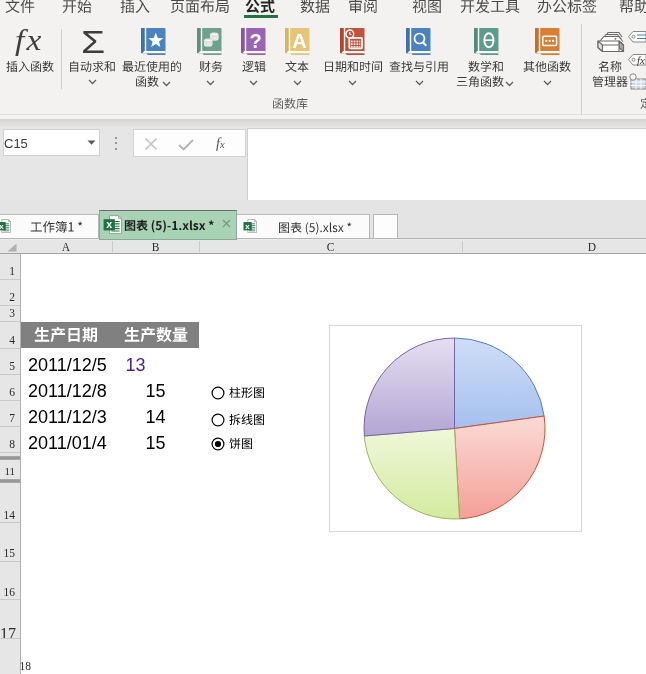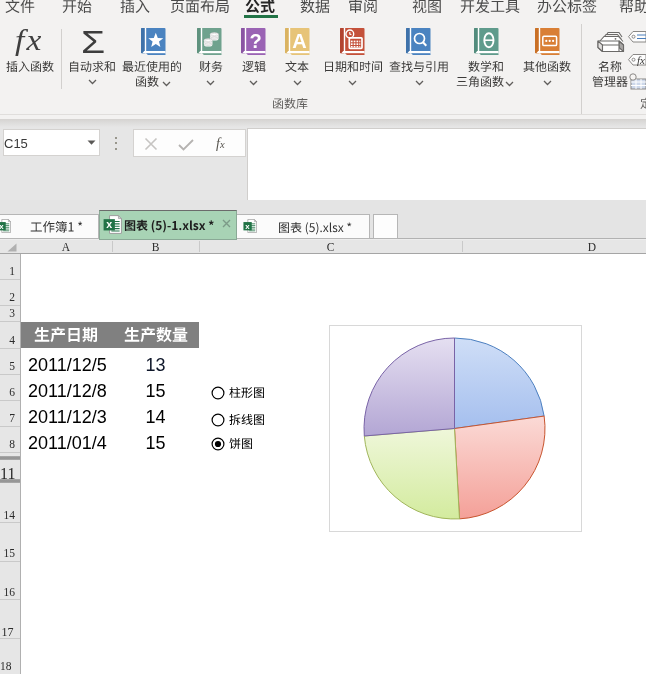--- a/index.html
+++ b/index.html
@@ -334,41 +334,41 @@
 <div class="abs" style="left:0;top:426px;width:20px;height:1px;background:#c9c9c9"></div>
 <div class="abs" style="left:0;top:452px;width:20px;height:1px;background:#c9c9c9"></div>
 <div class="abs" style="left:0;top:264.5px;width:15px;text-align:right;font-family:'Liberation Serif',serif;font-size:11.5px;color:#2b2b2b">1</div>
 <div class="abs" style="left:0;top:290.5px;width:15px;text-align:right;font-family:'Liberation Serif',serif;font-size:11.5px;color:#2b2b2b">2</div>
 <div class="abs" style="left:0;top:307.0px;width:15px;text-align:right;font-family:'Liberation Serif',serif;font-size:11.5px;color:#2b2b2b">3</div>
 <div class="abs" style="left:0;top:333.5px;width:15px;text-align:right;font-family:'Liberation Serif',serif;font-size:11.5px;color:#2b2b2b">4</div>
 <div class="abs" style="left:0;top:359.5px;width:15px;text-align:right;font-family:'Liberation Serif',serif;font-size:11.5px;color:#2b2b2b">5</div>
 <div class="abs" style="left:0;top:385.5px;width:15px;text-align:right;font-family:'Liberation Serif',serif;font-size:11.5px;color:#2b2b2b">6</div>
 <div class="abs" style="left:0;top:411.5px;width:15px;text-align:right;font-family:'Liberation Serif',serif;font-size:11.5px;color:#2b2b2b">7</div>
 <div class="abs" style="left:0;top:437.5px;width:15px;text-align:right;font-family:'Liberation Serif',serif;font-size:11.5px;color:#2b2b2b">8</div>
-<div class="abs" style="left:0;top:464.5px;width:15px;text-align:right;font-family:'Liberation Serif',serif;font-size:16px;color:#2b2b2b">11</div>
+<div class="abs" style="left:0;top:464.5px;width:15px;text-align:right;font-family:'Liberation Serif',serif;font-size:11px;color:#2b2b2b">11</div>
 <div class="abs" style="left:0;top:508.5px;width:15px;text-align:right;font-family:'Liberation Serif',serif;font-size:11.5px;color:#2b2b2b">14</div>
 <div class="abs" style="left:0;top:547.0px;width:15px;text-align:right;font-family:'Liberation Serif',serif;font-size:11.5px;color:#2b2b2b">15</div>
 <div class="abs" style="left:0;top:585.5px;width:15px;text-align:right;font-family:'Liberation Serif',serif;font-size:11.5px;color:#2b2b2b">16</div>
-<div class="abs" style="left:0;top:624.5px;width:15px;text-align:center;font-family:'Liberation Serif',serif;font-size:12px;color:#2b2b2b">17</div>
-<div class="abs" style="left:0;top:659.5px;width:31px;font-family:'Liberation Serif',serif;font-size:11.5px;color:#2b2b2b">18</div>
+<div class="abs" style="left:0;top:624.5px;width:15px;text-align:center;font-family:'Liberation Serif',serif;font-size:16px;color:#2b2b2b">17</div>
+<div class="abs" style="left:0;top:659.5px;width:31px;text-align:right;font-family:'Liberation Serif',serif;font-size:11.5px;color:#2b2b2b">18</div>
 <div class="abs" style="left:0;top:455.5px;width:20px;height:4px;background:linear-gradient(#adadad,#8f8f8f,#adadad)"></div>
 <div class="abs" style="left:0;top:479px;width:20px;height:4px;background:linear-gradient(#adadad,#8f8f8f,#adadad)"></div>
 <div class="abs" style="left:0;top:522px;width:20px;height:1px;background:#c9c9c9"></div>
 <div class="abs" style="left:0;top:561px;width:20px;height:1px;background:#c9c9c9"></div>
 <div class="abs" style="left:0;top:599px;width:20px;height:1px;background:#c9c9c9"></div>
 <div class="abs" style="left:0;top:638px;width:20px;height:1px;background:#c9c9c9"></div>
 <div class="abs" style="left:20.5px;top:321.5px;width:178.5px;height:26.5px;background:#808080"></div>
 <svg style="position:absolute;left:34.0px;top:326.3px;overflow:visible" width="65.0" height="19.5" viewBox="0 -14.7 65.0 19.5">
     <path d="M3.3 -13.4C2.8 -11.2 1.7 -9 0.5 -7.6C1 -7.4 1.8 -6.8 2.2 -6.5C2.7 -7.1 3.2 -7.9 3.7 -8.8H7V-6H2.7V-4.1H7V-0.9H0.8V1H15.3V-0.9H9V-4.1H13.8V-6H9V-8.8H14.5V-10.7H9V-13.6H7V-10.7H4.5C4.8 -11.4 5.1 -12.2 5.3 -12.9Z M22.4 -13.2C22.7 -12.8 23 -12.4 23.2 -11.9H17.6V-10.1H21.3L19.9 -9.5C20.4 -8.9 20.8 -8.2 21.1 -7.6H17.8V-5.3C17.8 -3.7 17.6 -1.4 16.4 0.3C16.8 0.5 17.7 1.2 18 1.6C19.5 -0.3 19.8 -3.3 19.8 -5.3V-5.7H31V-7.6H27.6L28.9 -9.4L26.8 -10.1C26.5 -9.3 26 -8.3 25.6 -7.6H21.9L23 -8C22.7 -8.6 22.2 -9.5 21.7 -10.1H30.6V-11.9H25.4C25.2 -12.4 24.8 -13.2 24.4 -13.7Z M36.4 -5.4H43.6V-1.7H36.4ZM36.4 -7.2V-10.7H43.6V-7.2ZM34.5 -12.6V1.2H36.4V0.2H43.6V1.2H45.6V-12.6Z M50.5 -2.3C50 -1.3 49.2 -0.3 48.4 0.3C48.8 0.6 49.5 1.1 49.9 1.5C50.8 0.7 51.7 -0.6 52.3 -1.7ZM61.2 -11.1V-9.3H58.8V-11.1ZM52.8 -1.6C53.5 -0.8 54.3 0.2 54.6 0.9L55.9 0.1L55.7 0.4C56.2 0.6 57 1.1 57.3 1.5C58.1 0 58.5 -2 58.7 -3.9H61.2V-0.7C61.2 -0.5 61.1 -0.4 60.8 -0.4C60.6 -0.4 59.8 -0.4 59.1 -0.4C59.4 0.1 59.6 0.9 59.7 1.4C60.9 1.4 61.7 1.4 62.3 1.1C62.8 0.8 63 0.3 63 -0.7V-12.9H57V-7C57 -4.9 57 -2.2 56 -0.2C55.6 -0.8 54.9 -1.7 54.3 -2.4ZM61.2 -7.6V-5.6H58.8L58.8 -7V-7.6ZM53.6 -13.4V-11.7H51.6V-13.4H49.9V-11.7H48.7V-10H49.9V-4.1H48.5V-2.4H56.4V-4.1H55.4V-10H56.5V-11.7H55.4V-13.4ZM51.6 -10H53.6V-9.1H51.6ZM51.6 -7.6H53.6V-6.6H51.6ZM51.6 -5.1H53.6V-4.1H51.6Z" fill="#fff"></path>
   </svg>
 <svg style="position:absolute;left:123.5px;top:326.3px;overflow:visible" width="65.0" height="19.5" viewBox="0 -14.7 65.0 19.5">
     <path d="M3.3 -13.4C2.8 -11.2 1.7 -9 0.5 -7.6C1 -7.4 1.8 -6.8 2.2 -6.5C2.7 -7.1 3.2 -7.9 3.7 -8.8H7V-6H2.7V-4.1H7V-0.9H0.8V1H15.3V-0.9H9V-4.1H13.8V-6H9V-8.8H14.5V-10.7H9V-13.6H7V-10.7H4.5C4.8 -11.4 5.1 -12.2 5.3 -12.9Z M22.4 -13.2C22.7 -12.8 23 -12.4 23.2 -11.9H17.6V-10.1H21.3L19.9 -9.5C20.4 -8.9 20.8 -8.2 21.1 -7.6H17.8V-5.3C17.8 -3.7 17.6 -1.4 16.4 0.3C16.8 0.5 17.7 1.2 18 1.6C19.5 -0.3 19.8 -3.3 19.8 -5.3V-5.7H31V-7.6H27.6L28.9 -9.4L26.8 -10.1C26.5 -9.3 26 -8.3 25.6 -7.6H21.9L23 -8C22.7 -8.6 22.2 -9.5 21.7 -10.1H30.6V-11.9H25.4C25.2 -12.4 24.8 -13.2 24.4 -13.7Z M38.8 -13.4C38.5 -12.8 38.1 -11.9 37.7 -11.4L38.9 -10.8C39.4 -11.3 39.9 -12 40.4 -12.8ZM38 -3.8C37.7 -3.2 37.3 -2.8 36.9 -2.3L35.6 -3L36 -3.8ZM33.3 -2.4C34 -2.1 34.8 -1.7 35.6 -1.3C34.7 -0.7 33.6 -0.3 32.4 -0C32.7 0.3 33.1 1 33.3 1.4C34.7 1 36 0.4 37.1 -0.4C37.6 -0.1 38 0.2 38.3 0.4L39.5 -0.8C39.1 -1 38.7 -1.3 38.3 -1.5C39.1 -2.5 39.8 -3.6 40.2 -5L39.1 -5.4L38.8 -5.4H36.8L37.1 -6L35.4 -6.3C35.3 -6 35.1 -5.7 35 -5.4H33V-3.8H34.2C33.9 -3.3 33.6 -2.8 33.3 -2.4ZM33.1 -12.8C33.5 -12.1 33.8 -11.3 34 -10.8H32.7V-9.2H35.1C34.3 -8.5 33.3 -7.8 32.4 -7.4C32.7 -7 33.1 -6.4 33.3 -6C34.1 -6.4 35 -7.1 35.7 -7.8V-6.4H37.5V-8.1C38.1 -7.6 38.7 -7.1 39.1 -6.8L40.1 -8.1C39.8 -8.3 38.9 -8.8 38.2 -9.2H40.5V-10.8H37.5V-13.6H35.7V-10.8H34.1L35.4 -11.3C35.3 -11.9 34.9 -12.7 34.4 -13.3ZM41.8 -13.6C41.4 -10.7 40.7 -7.9 39.4 -6.3C39.8 -6 40.5 -5.4 40.8 -5.1C41.1 -5.5 41.4 -6 41.7 -6.5C42 -5.3 42.3 -4.1 42.8 -3.1C42 -1.8 40.8 -0.8 39.2 -0C39.5 0.3 40 1.1 40.2 1.5C41.7 0.7 42.8 -0.2 43.7 -1.4C44.5 -0.3 45.4 0.6 46.5 1.3C46.7 0.8 47.3 0.1 47.7 -0.2C46.5 -0.9 45.5 -1.9 44.8 -3.1C45.6 -4.7 46 -6.6 46.3 -8.9H47.3V-10.6H43.1C43.2 -11.5 43.4 -12.4 43.6 -13.3ZM44.5 -8.9C44.4 -7.5 44.1 -6.3 43.8 -5.2C43.3 -6.4 43 -7.6 42.8 -8.9Z M52.6 -10.7H59.3V-10.1H52.6ZM52.6 -12.1H59.3V-11.6H52.6ZM50.8 -13.1V-9.1H61.2V-13.1ZM48.7 -8.7V-7.3H63.3V-8.7ZM52.3 -4.3H55.1V-3.7H52.3ZM56.9 -4.3H59.7V-3.7H56.9ZM52.3 -5.8H55.1V-5.2H52.3ZM56.9 -5.8H59.7V-5.2H56.9ZM48.7 -0.4V1H63.3V-0.4H56.9V-0.9H61.9V-2.2H56.9V-2.7H61.6V-6.8H50.5V-2.7H55.1V-2.2H50.1V-0.9H55.1V-0.4Z" fill="#fff"></path>
   </svg>
 <div class="abs" style="left:28px;top:355.0px;font-size:18px;color:#000">2011/12/5</div>
-<div class="abs" style="left:125.5px;top:355.0px;width:60px;text-align:center;font-size:18px;color:#0f172a">13</div>
+<div class="abs" style="left:125.5px;top:355.0px;width:60px;font-size:18px;color:#4c1d95">13</div>
 <div class="abs" style="left:28px;top:381.0px;font-size:18px;color:#000">2011/12/8</div>
 <div class="abs" style="left:125.5px;top:381.0px;width:60px;text-align:center;font-size:18px;color:#000">15</div>
 <div class="abs" style="left:28px;top:407.0px;font-size:18px;color:#000">2011/12/3</div>
 <div class="abs" style="left:125.5px;top:407.0px;width:60px;text-align:center;font-size:18px;color:#000">14</div>
 <div class="abs" style="left:28px;top:433.0px;font-size:18px;color:#000">2011/01/4</div>
 <div class="abs" style="left:125.5px;top:433.0px;width:60px;text-align:center;font-size:18px;color:#000">15</div>
 <svg class="abs" style="left:211px;top:386px" width="14" height="14" viewBox="0 0 14 14">
     <circle cx="7" cy="7" r="5.9" fill="#fff" stroke="#000" stroke-width="1.2"></circle>
   </svg>
 <svg style="position:absolute;left:229.0px;top:386.0px;overflow:visible" width="37.0" height="14.6" viewBox="0 -11.0 37.0 14.6">

